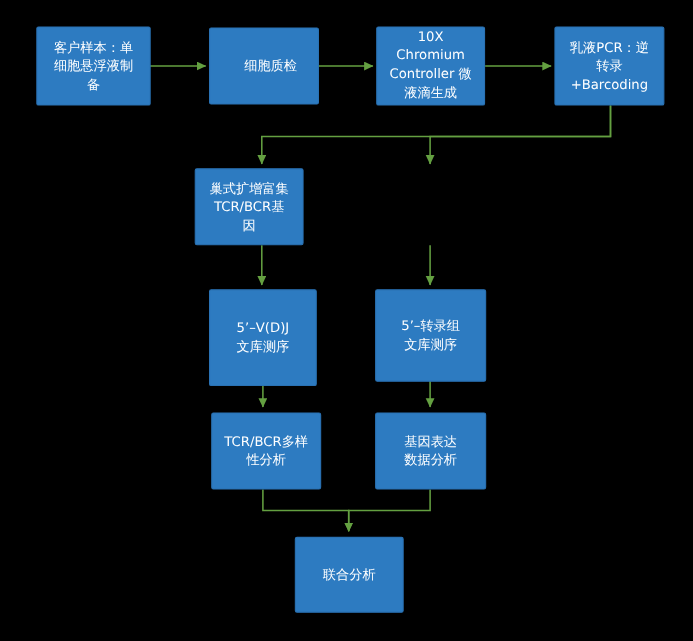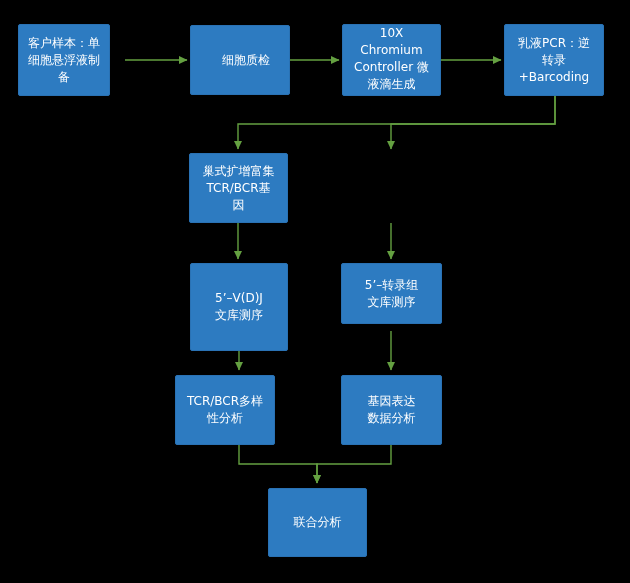--- a/index.html
+++ b/index.html
@@ -67,53 +67,53 @@
     <path class="edge" d="M555,96 V124 H238 V149" marker-end="url(#ah)"></path>
     <path class="edge" d="M555,96 V124 H391 V149" marker-end="url(#ah)"></path>
     <path class="edge" d="M238,223 V259" marker-end="url(#ah)"></path>
     <path class="edge" d="M391,223 V259" marker-end="url(#ah)"></path>
     <path class="edge" d="M239,331 V370" marker-end="url(#ah)"></path>
     <path class="edge" d="M391,331 V370" marker-end="url(#ah)"></path>
     <path class="edge" d="M239,445 V464 H317 V483" marker-end="url(#ah)"></path>
     <path class="edge" d="M391,445 V464 H317 V483" marker-end="url(#ah)"></path>
   </svg>
 
-  <div class="node" style="left:18px;  top:24px;  width:92px;  height:72px;">
+  <div class="node" style="left:33px;  top:24px;  width:104px;  height:72px;">
     <span class="label">客户样本：单
 细胞悬浮液制
 备</span>
   </div>
   <div class="node" style="left:190px; top:25px;  width:100px; height:70px;padding-left:12px;">
     <span class="label">细胞质检</span>
   </div>
   <div class="node" style="left:342px; top:24px;  width:99px;  height:72px;align-items:flex-end;">
     <span class="label">10X
 Chromium
 Controller 微
 液滴生成</span>
   </div>
   <div class="node" style="left:504px; top:24px;  width:100px; height:72px;">
     <span class="label">乳液PCR：逆
 转录
 +Barcoding</span>
   </div>
-  <div class="node" style="left:189px; top:153px; width:99px;  height:70px;">
+  <div class="node" style="left:177px; top:153px; width:99px;  height:70px;">
     <span class="label">巢式扩增富集
 TCR/BCR基
 因</span>
   </div>
   <div class="node" style="left:190px; top:263px; width:98px;  height:88px;">
     <span class="label">5’–V(D)J
 文库测序</span>
   </div>
-  <div class="node" style="left:341px; top:263px; width:101px; height:61px;">
+  <div class="node" style="left:341px; top:263px; width:101px; height:84px;">
     <span class="label">5’–转录组
 文库测序</span>
   </div>
-  <div class="node" style="left:175px; top:375px; width:100px; height:70px;">
+  <div class="node" style="left:192px; top:375px; width:100px; height:70px;">
     <span class="label">TCR/BCR多样
 性分析</span>
   </div>
   <div class="node" style="left:268px; top:488px; width:99px;  height:69px;">
     <span class="label">联合分析</span>
   </div>
   <div class="node" style="left:341px; top:375px; width:101px; height:70px;">
     <span class="label">基因表达
 数据分析</span>
   </div>

